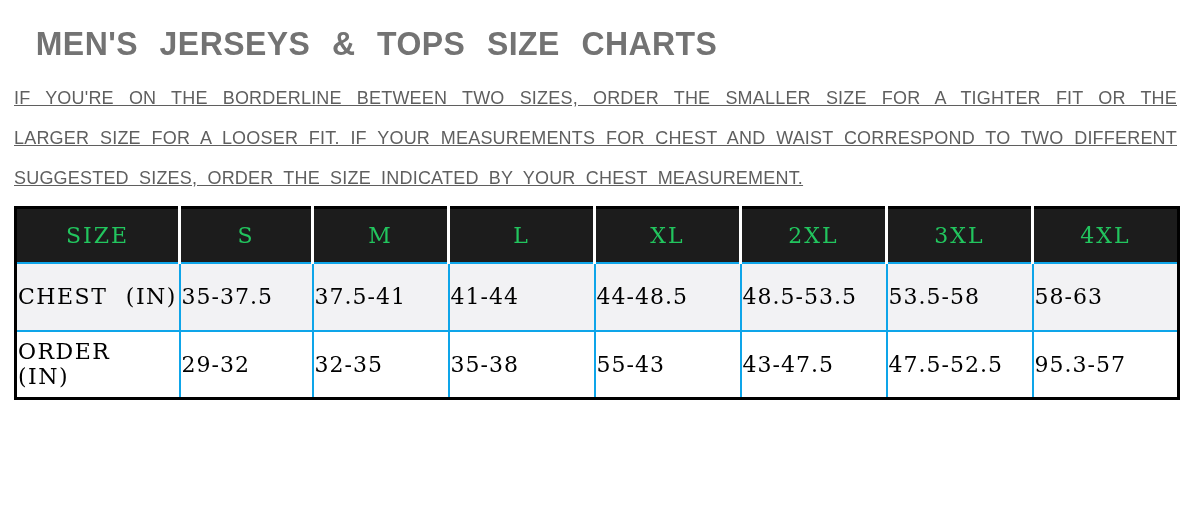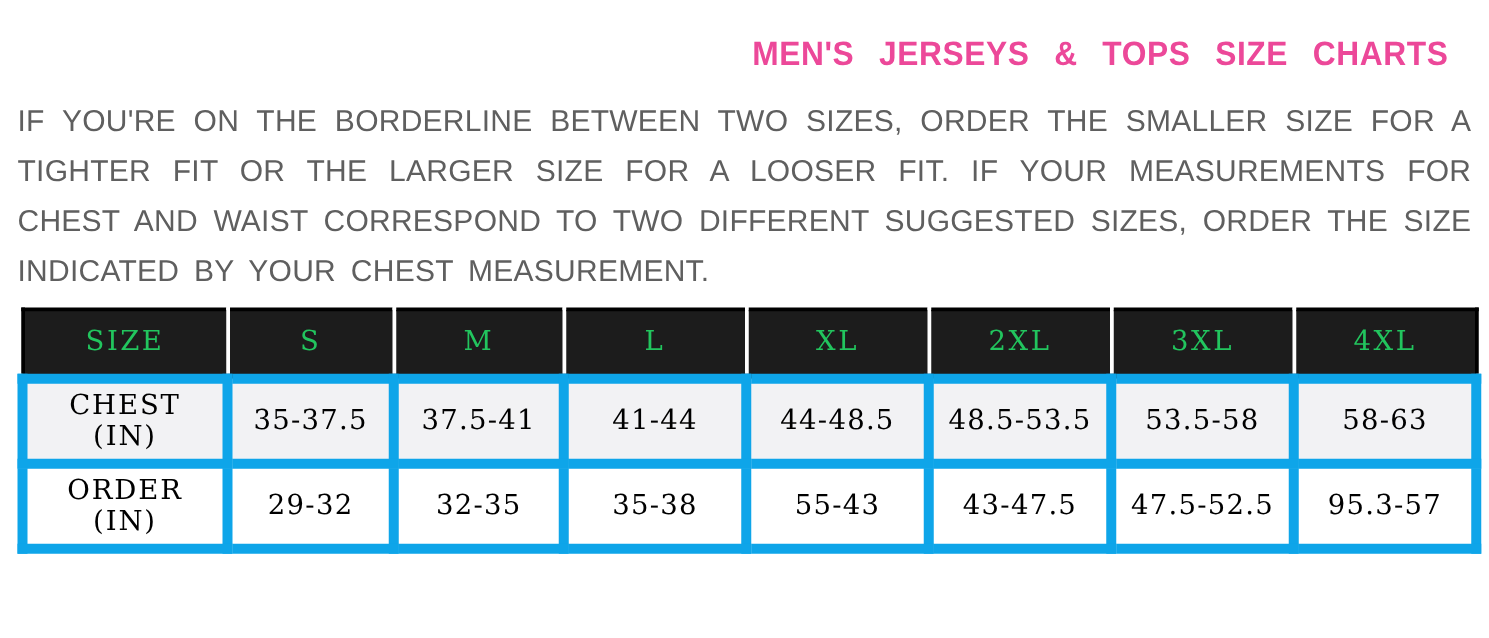--- a/index.html
+++ b/index.html
@@ -7,43 +7,44 @@
     margin: 0; padding: 0;
     width: 1191px; height: 510px;
     background: #ffffff;
     overflow: hidden;
     font-family: "Liberation Sans", sans-serif;
   }
   .page { padding: 0 14px; }
 
   .title {
     margin: 22px 0 14px;
-    text-align: right;
-    font-size: 27px;
+    text-align: left;
+    font-size: 34px;
     line-height: 42px;
     font-weight: bold;
-    color: #ec4899;
+    color: #737373;
     letter-spacing: 0.5px;
     word-spacing: 13px;
   }
   .title-text {
     display: inline-block;
     transform: scaleX(0.94);
     transform-origin: center;
     white-space: nowrap;
   }
 
   .intro {
     margin: 0 0 8px 0;
     color: #5f5f5f;
-    font-size: 24px;
+    font-size: 18px;
     line-height: 40px;
     letter-spacing: 0.2px;
     word-spacing: 5px;
     text-align: justify;
+    text-decoration: underline;
   }
 
   table.size-table {
     width: 1163px;
     border-collapse: collapse;
     border: 3px solid #000000;
     table-layout: fixed;
     font-family: "DejaVu Serif", serif;
     font-size: 22px;
     color: #000000;
@@ -55,22 +56,22 @@
     font-weight: normal;
     letter-spacing: 2px;
     text-align: center;
     vertical-align: middle;
     border-left: 3px solid #ffffff;
     border-bottom: 0;
   }
   .size-table th:first-child { border-left: 0; }
   .size-table td {
     height: 68px;
-    border: 8px solid #0ea5e9;
-    text-align: center;
+    border: 2px solid #0ea5e9;
+    text-align: left;
     vertical-align: middle;
     letter-spacing: 1px;
     background: #ffffff;
   }
   .size-table tbody tr:nth-child(odd) td { background: #f2f2f4; }
   .size-table td.row-label { word-spacing: 10px; letter-spacing: 1.5px; }
 </style>
 </head>
 <body>
 

